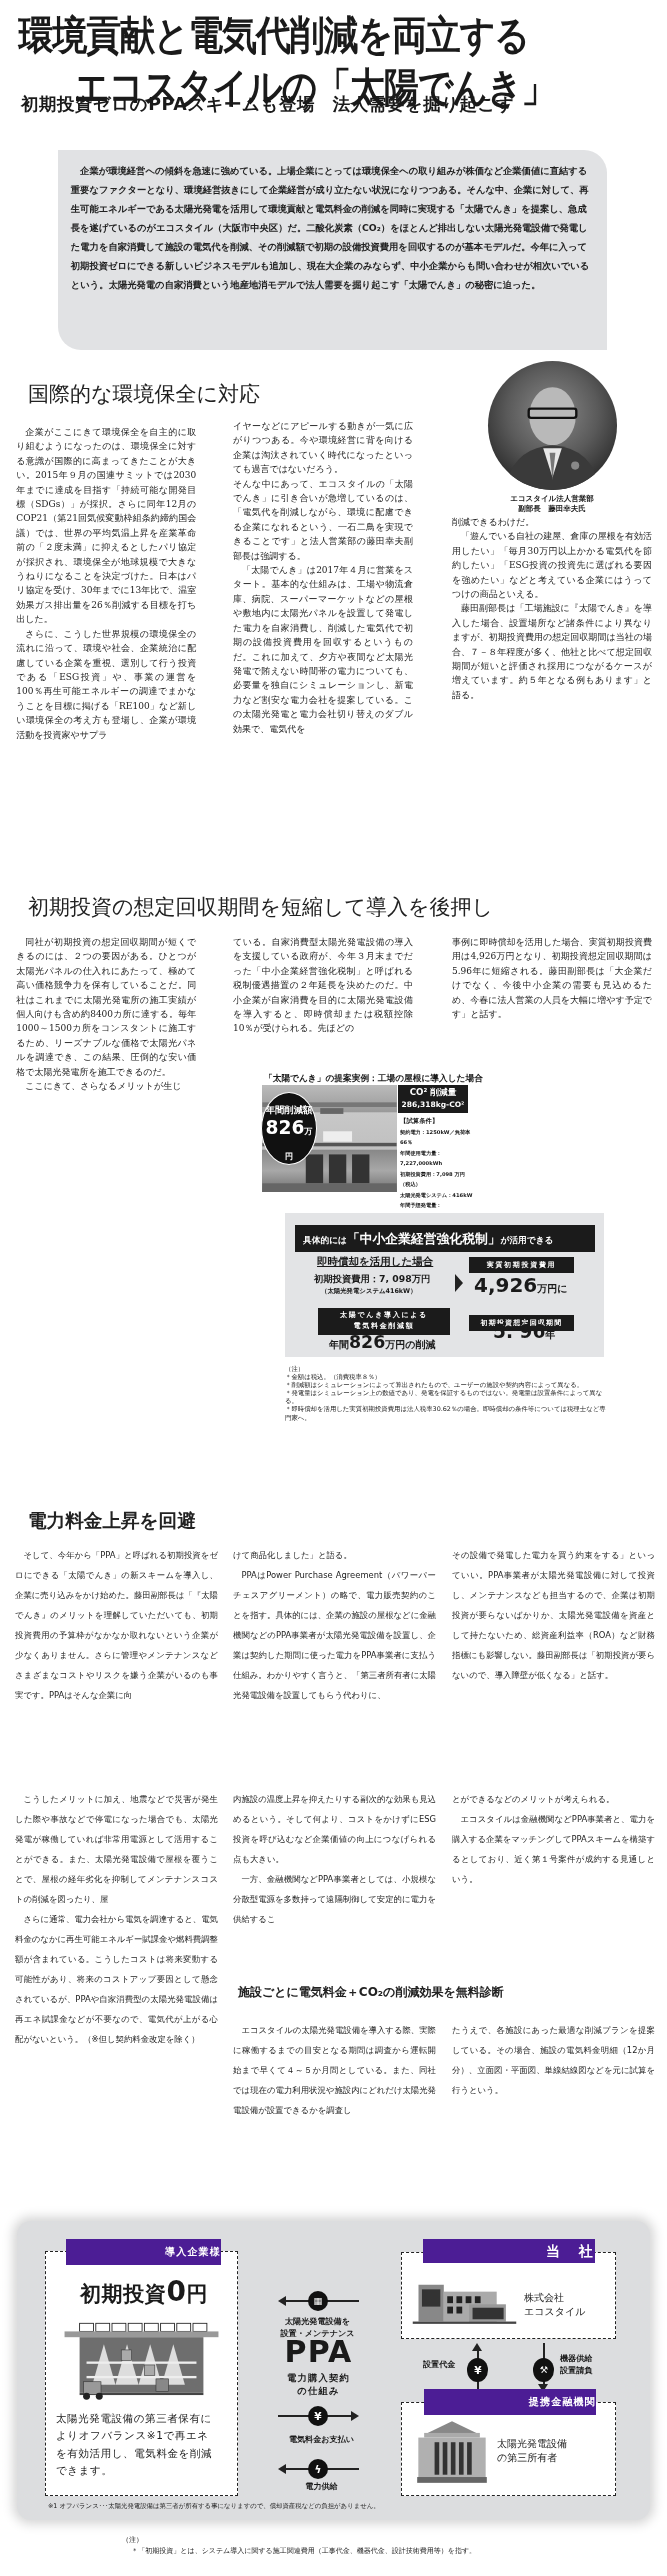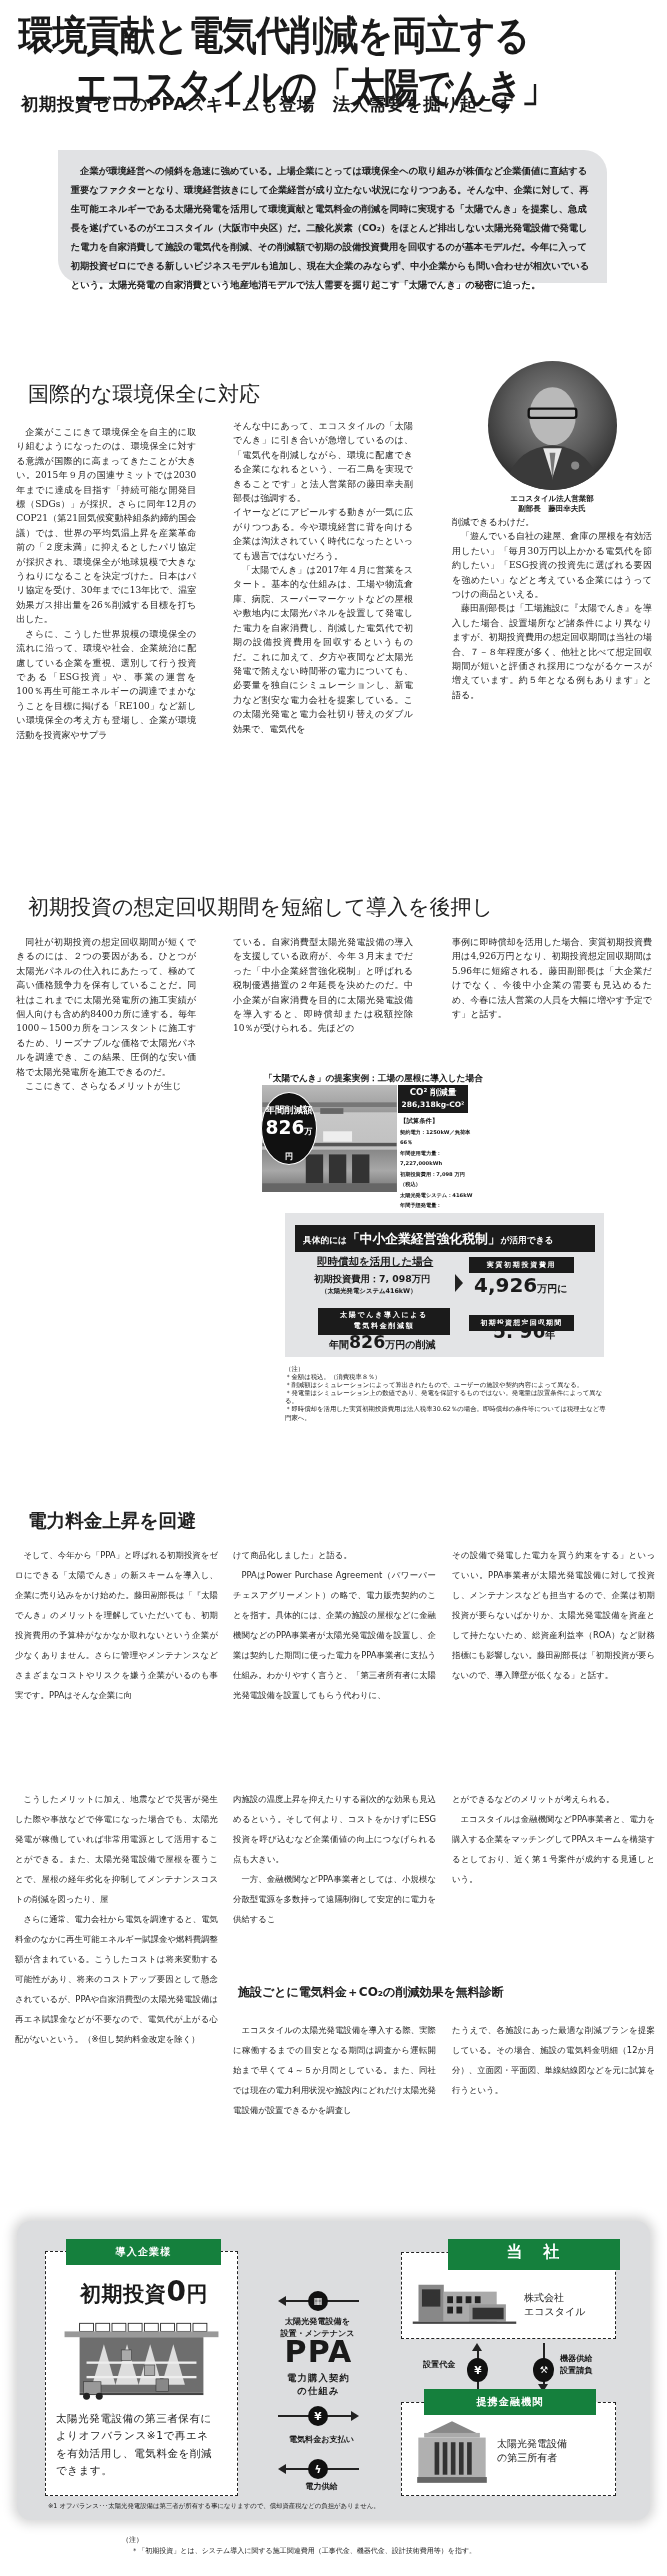--- a/index.html
+++ b/index.html
@@ -1,40 +1,40 @@
 <!DOCTYPE html>
 <html style="font-size:9.3px"><head>
 <meta charset="utf-8">
 <style>
   * { box-sizing: border-box; margin: 0; padding: 0; }
   body { width: 668px; height: 2576px; background: #fff; color: #1a1a1a; font-family: "DejaVu Serif", serif; position: relative; overflow: hidden; }
   .abs { position: absolute; }
   .headline { font-family: "DejaVu Serif", serif; font-weight: bold; font-size: 35px; line-height: 52px; letter-spacing: -1.2px; transform: scaleY(1.15); transform-origin: top left; }
   .subhead { font-family: "DejaVu Sans", sans-serif; font-weight: bold; font-size: 17.4px; letter-spacing: 0.6px; }
-  .lead { left: 58px; top: 150px; width: 549px; height: 133px; background: #e1e2e4; border-radius: 0 23px 0 23px; padding: 10.5px 12.8px; font-family: "DejaVu Sans", sans-serif; font-size: 9.3px; line-height: 19px; font-weight: bold; color: #222; }
+  .lead { left: 58px; top: 150px; width: 549px; height: 200px; background: #e1e2e4; border-radius: 0 23px 0 23px; padding: 10.5px 12.8px; font-family: "DejaVu Sans", sans-serif; font-size: 9.3px; line-height: 19px; font-weight: bold; color: #222; }
   .lead p { text-indent: 1em; }
   .sec-title { font-family: "DejaVu Sans", sans-serif; font-size: 21px; color: #222; }
   .col { font-family: "DejaVu Serif", serif; font-size: 9px; line-height: 14.4px; color: #222; text-align: justify; }
   .col p { text-indent: 1em; }
   .col p.noindent { text-indent: 0; }
   .col3 { font-family: "DejaVu Sans", sans-serif; font-size: 8.4px; line-height: 20px; color: #222; text-align: justify; }
   .col3 p { text-indent: 1em; }
   .col3 p.noindent { text-indent: 0; }
   .photo-circle { width: 129px; height: 129px; border-radius: 50%; background: radial-gradient(circle at 50% 40%, #8a8a8a 0%, #5a5a5a 45%, #2a2a2a 80%); overflow: hidden; }
   .caption { font-family: "DejaVu Sans", sans-serif; font-size: 7.5px; font-weight: bold; text-align: center; line-height: 10px; }
   .figure-title { font-family: "DejaVu Sans", sans-serif; font-size: 8.7px; font-weight: bold; }
   .building { background: linear-gradient(180deg, #bbb 0%, #9a9a9a 25%, #c8c8c8 26%, #c0c0c0 60%, #888 61%, #a8a8a8 80%, #6f6f6f 100%); }
   .black-circle { border-radius: 50%; background: #111; color: #fff; font-family: "DejaVu Sans", sans-serif; font-weight: bold; text-align: center; border: 1.7px solid #fff; }
   .black-box { background: #1b1b1b; color: #fff; font-family: "DejaVu Sans", sans-serif; font-weight: bold; text-align: center; }
   .cond { font-family: "DejaVu Sans", sans-serif; font-size: 6.4px; font-weight: bold; line-height: 10.5px; }
   .taxbox { background: #e3e4e6; }
   .notes { font-family: "DejaVu Sans", sans-serif; font-size: 6.4px; line-height: 8.1px; }
   .ppa-panel { background: #dcdddf; border-radius: 14px; box-shadow: 0 0 10.5px 3.5px #d5d5d5; }
   .dash-box { border: 1.2px dashed #222; background: #fff; }
-  .label-tab { background: #15803d; color: #fff; font-family: "DejaVu Sans", sans-serif; font-weight: bold; text-align: center; }
+  .label-tab { background: #4c1d95; color: #fff; font-family: "DejaVu Sans", sans-serif; font-weight: bold; text-align: right; }
   .small-bold { font-family: "DejaVu Sans", sans-serif; font-weight: bold; }
   .icon-circle { border-radius: 50%; background: #111; color: #fff; text-align: center; font-family: "DejaVu Sans", sans-serif; font-weight: bold; }
   .line-h { height: 2.3px; background: #222; }
   .line-v { width: 2.3px; background: #222; }
   .tri-left { width: 0; height: 0; border-top: 5.2px solid transparent; border-bottom: 5.2px solid transparent; border-right: 8.1px solid #222; }
   .tri-right { width: 0; height: 0; border-top: 5.2px solid transparent; border-bottom: 5.2px solid transparent; border-left: 8.1px solid #222; }
   .tri-up { width: 0; height: 0; border-left: 5.2px solid transparent; border-right: 5.2px solid transparent; border-bottom: 8.1px solid #222; }
   .tri-down { width: 0; height: 0; border-left: 5.2px solid transparent; border-right: 5.2px solid transparent; border-top: 8.1px solid #222; }
 </style>
 </head>
@@ -48,22 +48,22 @@
   <p>企業が環境経営への傾斜を急速に強めている。上場企業にとっては環境保全への取り組みが株価など企業価値に直結する重要なファクターとなり、環境経営抜きにして企業経営が成り立たない状況になりつつある。そんな中、企業に対して、再生可能エネルギーである太陽光発電を活用して環境貢献と電気料金の削減を同時に実現する「太陽でんき」を提案し、急成長を遂げているのがエコスタイル（大阪市中央区）だ。二酸化炭素（CO₂）をほとんど排出しない太陽光発電設備で発電した電力を自家消費して施設の電気代を削減、その削減額で初期の設備投資費用を回収するのが基本モデルだ。今年に入って初期投資ゼロにできる新しいビジネスモデルも追加し、現在大企業のみならず、中小企業からも問い合わせが相次いでいるという。太陽光発電の自家消費という地産地消モデルで法人需要を掘り起こす「太陽でんき」の秘密に迫った。</p>
 </div>
 
 <div class="abs sec-title" style="left:28px; top:380px;">国際的な環境保全に対応</div>
 
 <div class="abs col" style="left:16.3px; top:425px; width:180px;">
   <p>企業がここにきて環境保全を自主的に取り組むようになったのは、環境保全に対する意識が国際的に高まってきたことが大きい。2015年９月の国連サミットでは2030年までに達成を目指す「持続可能な開発目標（SDGs）」が採択。さらに同年12月のCOP21（第21回気候変動枠組条約締約国会議）では、世界の平均気温上昇を産業革命前の「２度未満」に抑えるとしたパリ協定が採択され、環境保全が地球規模で大きなうねりになることを決定づけた。日本はパリ協定を受け、30年までに13年比で、温室効果ガス排出量を26％削減する目標を打ち出した。</p>
   <p>さらに、こうした世界規模の環境保全の流れに沿って、環境や社会、企業統治に配慮している企業を重視、選別して行う投資である「ESG投資」や、事業の運営を100％再生可能エネルギーの調達でまかなうことを目標に掲げる「RE100」など新しい環境保全の考え方も登場し、企業が環境活動を投資家やサプラ</p>
 </div>
 <div class="abs col" style="left:233px; top:419px; width:180px;">
+  <p class="noindent">イヤーなどにアピールする動きが一気に広がりつつある。今や環境経営に背を向ける企業は淘汰されていく時代になったといっても過言ではないだろう。</p>
   <p class="noindent">そんな中にあって、エコスタイルの「太陽でんき」に引き合いが急増しているのは、「電気代を削減しながら、環境に配慮できる企業になれるという、一石二鳥を実現できることです」と法人営業部の藤田幸夫副部長は強調する。</p>
-  <p class="noindent">イヤーなどにアピールする動きが一気に広がりつつある。今や環境経営に背を向ける企業は淘汰されていく時代になったといっても過言ではないだろう。</p>
   <p>「太陽でんき」は2017年４月に営業をスタート。基本的な仕組みは、工場や物流倉庫、病院、スーパーマーケットなどの屋根や敷地内に太陽光パネルを設置して発電した電力を自家消費し、削減した電気代で初期の設備投資費用を回収するというものだ。これに加えて、夕方や夜間など太陽光発電で賄えない時間帯の電力についても、必要量を独自にシミュレーションし、新電力など割安な電力会社を提案している。この太陽光発電と電力会社切り替えのダブル効果で、電気代を</p>
 </div>
 
 <div class="abs photo-circle" style="left:488px; top:361px;">
   <svg width="129" height="129" viewBox="0 0 222 222">
     <ellipse cx="111" cy="95" rx="40" ry="50" fill="#b9b9b9"></ellipse>
     <rect x="70" y="82" width="82" height="16" rx="4" fill="none" stroke="#111" stroke-width="4"></rect>
     <path d="M30 222 Q40 150 111 145 Q182 150 192 222 Z" fill="#3a3a3a"></path>
     <path d="M95 150 L111 200 L127 150 Z" fill="#e8e8e8"></path>
     <path d="M106 158 L111 205 L116 158 Z" fill="#777"></path>
@@ -243,21 +243,21 @@
 </div>
 <div class="abs small-bold" style="left:278px; top:2434px; width:87px; font-size:8.1px; text-align:center;">電気料金お支払い</div>
 <div class="abs" style="left:278px; top:2461px; width:81px; height:16.3px;">
   <div class="tri-left" style="position:absolute; left:0; top:2.9px;"></div>
   <div class="line-h" style="position:absolute; left:7px; top:7px; width:74px;"></div>
   <div class="icon-circle" style="position:absolute; left:30px; top:-2.3px; width:20px; height:20px; font-size:10.5px; line-height:20px;">ϟ</div>
 </div>
 <div class="abs small-bold" style="left:278px; top:2481px; width:87px; font-size:8.1px; text-align:center;">電力供給</div>
 
 <div class="abs dash-box" style="left:401px; top:2252px; width:215px; height:87px;"></div>
-<div class="abs label-tab" style="left:423px; top:2239px; width:172px; height:31px; font-size:16px; line-height:25.6px; letter-spacing:2.3px;margin-left:25px;">当　社</div>
+<div class="abs label-tab" style="left:423px; top:2239px; width:172px; height:24px; font-size:14px; line-height:25.6px; letter-spacing:2.3px;">当　社</div>
 <div class="abs" style="left:412px; top:2279px; width:105px; height:46px;">
   <svg width="105" height="46" viewBox="0 0 180 80">
     <rect x="10" y="10" width="44" height="64" fill="#888"></rect>
     <rect x="16" y="18" width="32" height="30" fill="#333"></rect>
     <rect x="54" y="22" width="92" height="52" fill="#aaa"></rect>
     <g fill="#222">
         <rect x="60" y="30" width="10" height="12"></rect>
         <rect x="76" y="30" width="10" height="12"></rect>
         <rect x="92" y="30" width="10" height="12"></rect>
         <rect x="108" y="30" width="10" height="12"></rect>

